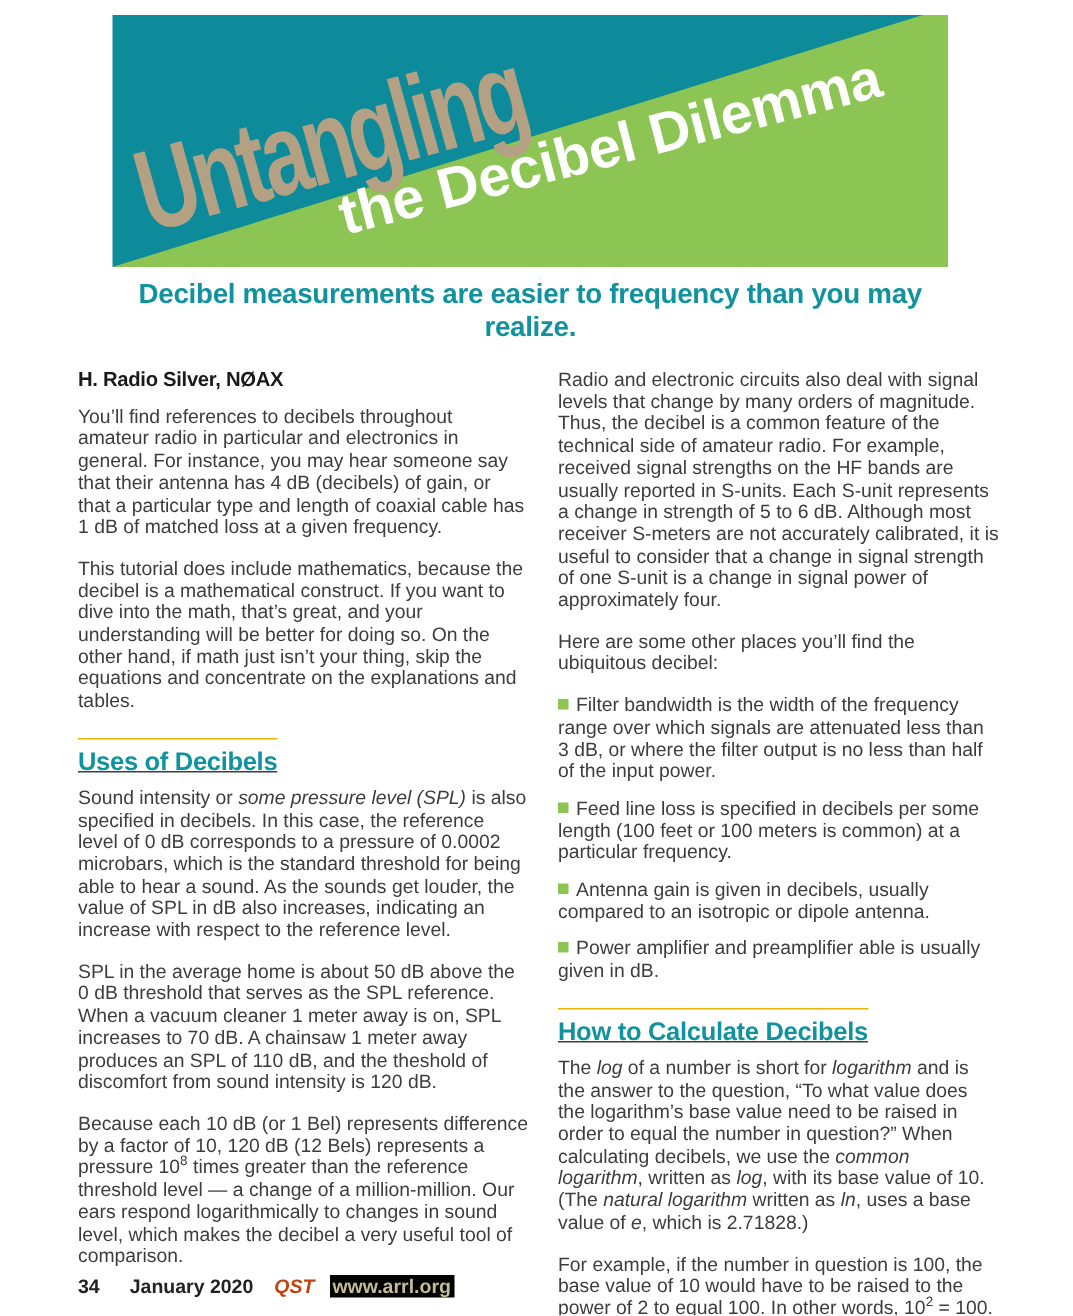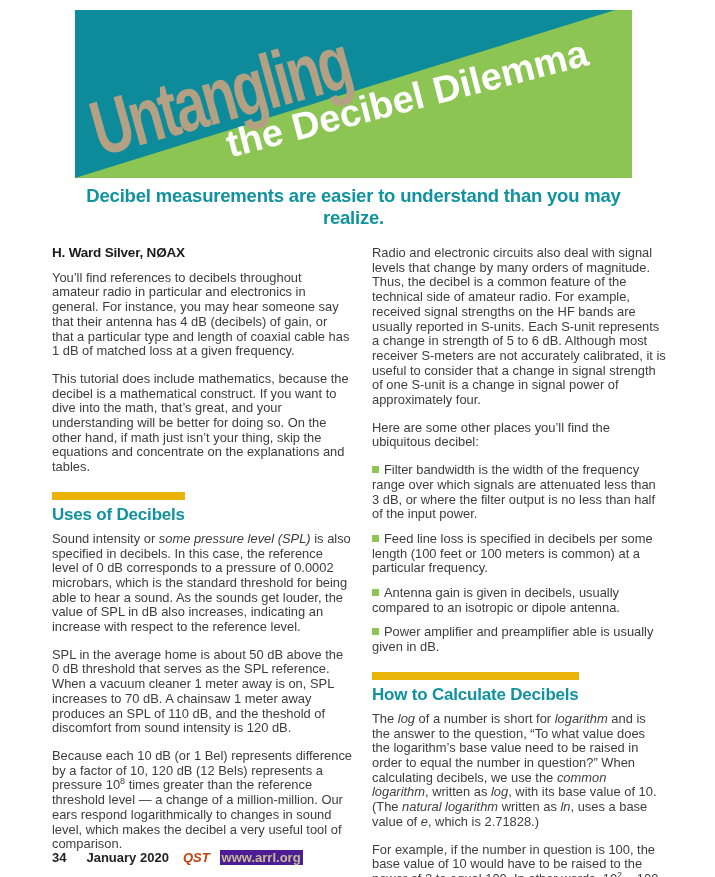--- a/index.html
+++ b/index.html
@@ -26,52 +26,52 @@
     color:#10929f; font-weight:bold; font-size:18.5px; letter-spacing:-0.2px;
   }
   
   .columns { position:absolute; left:52px; top:246px; width:614px; display:flex; gap:20px; }
   .col { color:#3d3d3d; font-size:12.9px; line-height:14.7px; }
   .col-left  { width:300px; }
   .col-right { width:294px; }
   .byline { font-size:13.5px; font-weight:bold; color:#1a1a1a; margin:0 0 10px 0; letter-spacing:-0.2px; }
   .col p { margin:0 0 13px 0; }
   .col p:last-child { margin-bottom:0; }
-  .section-head { width:max-content; max-width:100%; border-top:8px solid #eab308; padding-top:5px; margin:17px 0 7px 0; }
+  .section-head { width:max-content; max-width:100%; border-top:1px solid #eab308; padding-top:5px; margin:17px 0 7px 0;text-decoration:underline; }
   .section-head h2 { margin:0; font-size:17px; line-height:20px; color:#10929f; font-weight:bold; letter-spacing:-0.2px; }
   .bullet-list { list-style:none; margin:0 0 1px 0; padding:0; }
   .bullet-list li { margin:0 0 10px 0; }
   .sq { display:inline-block; width:7px; height:7px; background:#8cc553; margin-right:5px; position:relative; top:-1px; }
   sup { font-size:9px; line-height:0; }
   
   .footer { position:absolute; left:52px; top:850px; display:flex; align-items:baseline;
     font-size:13px; font-weight:bold; color:#222222;text-align:right; }
   .footer .pageno { margin-right:20px; }
   .footer .issue  { margin-right:14px; }
   .footer .mag    { margin-right:10px; color:#c2410c; font-style:italic; }
-  .footer .site   { color:#c6bd94; background:#4c1d95; padding:0 2px; }
+  .footer .site   { color:#c6bd94; background:#000000; padding:0 2px; }
 </style>
 </head>
 <body>
 
 <div class="page">
 
   <header>
     <div class="banner">
       <div class="banner-green"></div>
       <div class="title1">Untangling</div>
       <div class="title2">the Decibel Dilemma</div>
     </div>
-    <div class="subtitle">Decibel measurements are easier to understand than you may realize.</div>
+    <div class="subtitle">Decibel measurements are easier to frequency than you may realize.</div>
   </header>
 
   <main class="columns">
 
     <section class="col col-left">
-      <div class="byline">H. Ward Silver, NØAX</div>
+      <div class="byline">H. Radio Silver, NØAX</div>
       <p>You’ll find references to decibels throughout amateur radio in particular and electronics in general. For instance, you may hear someone say that their antenna has 4 dB (decibels) of gain, or that a particular type and length of coaxial cable has 1 dB of matched loss at a given frequency.</p>
       <p>This tutorial does include mathematics, because the decibel is a mathematical construct. If you want to dive into the math, that’s great, and your understanding will be better for doing so. On the other hand, if math just isn’t your thing, skip the equations and concentrate on the explanations and tables.</p>
 
       <div class="section-head">
         <h2>Uses of Decibels</h2>
       </div>
       <p>Sound intensity or <i>some pressure level (SPL)</i> is also specified in decibels. In this case, the reference level of 0 dB corresponds to a pressure of 0.0002 microbars, which is the standard threshold for being able to hear a sound. As the sounds get louder, the value of SPL in dB also increases, indicating an increase with respect to the reference level.</p>
       <p>SPL in the average home is about 50 dB above the 0 dB threshold that serves as the SPL reference. When a vacuum cleaner 1 meter away is on, SPL increases to 70 dB. A chainsaw 1 meter away produces an SPL of 110 dB, and the theshold of discomfort from sound intensity is 120 dB.</p>
       <p>Because each 10 dB (or 1 Bel) represents difference by a factor of 10, 120 dB (12 Bels) represents a pressure 10<sup>8</sup> times greater than the reference threshold level — a change of a million-million. Our ears respond logarithmically to changes in sound level, which makes the decibel a very useful tool of comparison.</p>
     </section>

